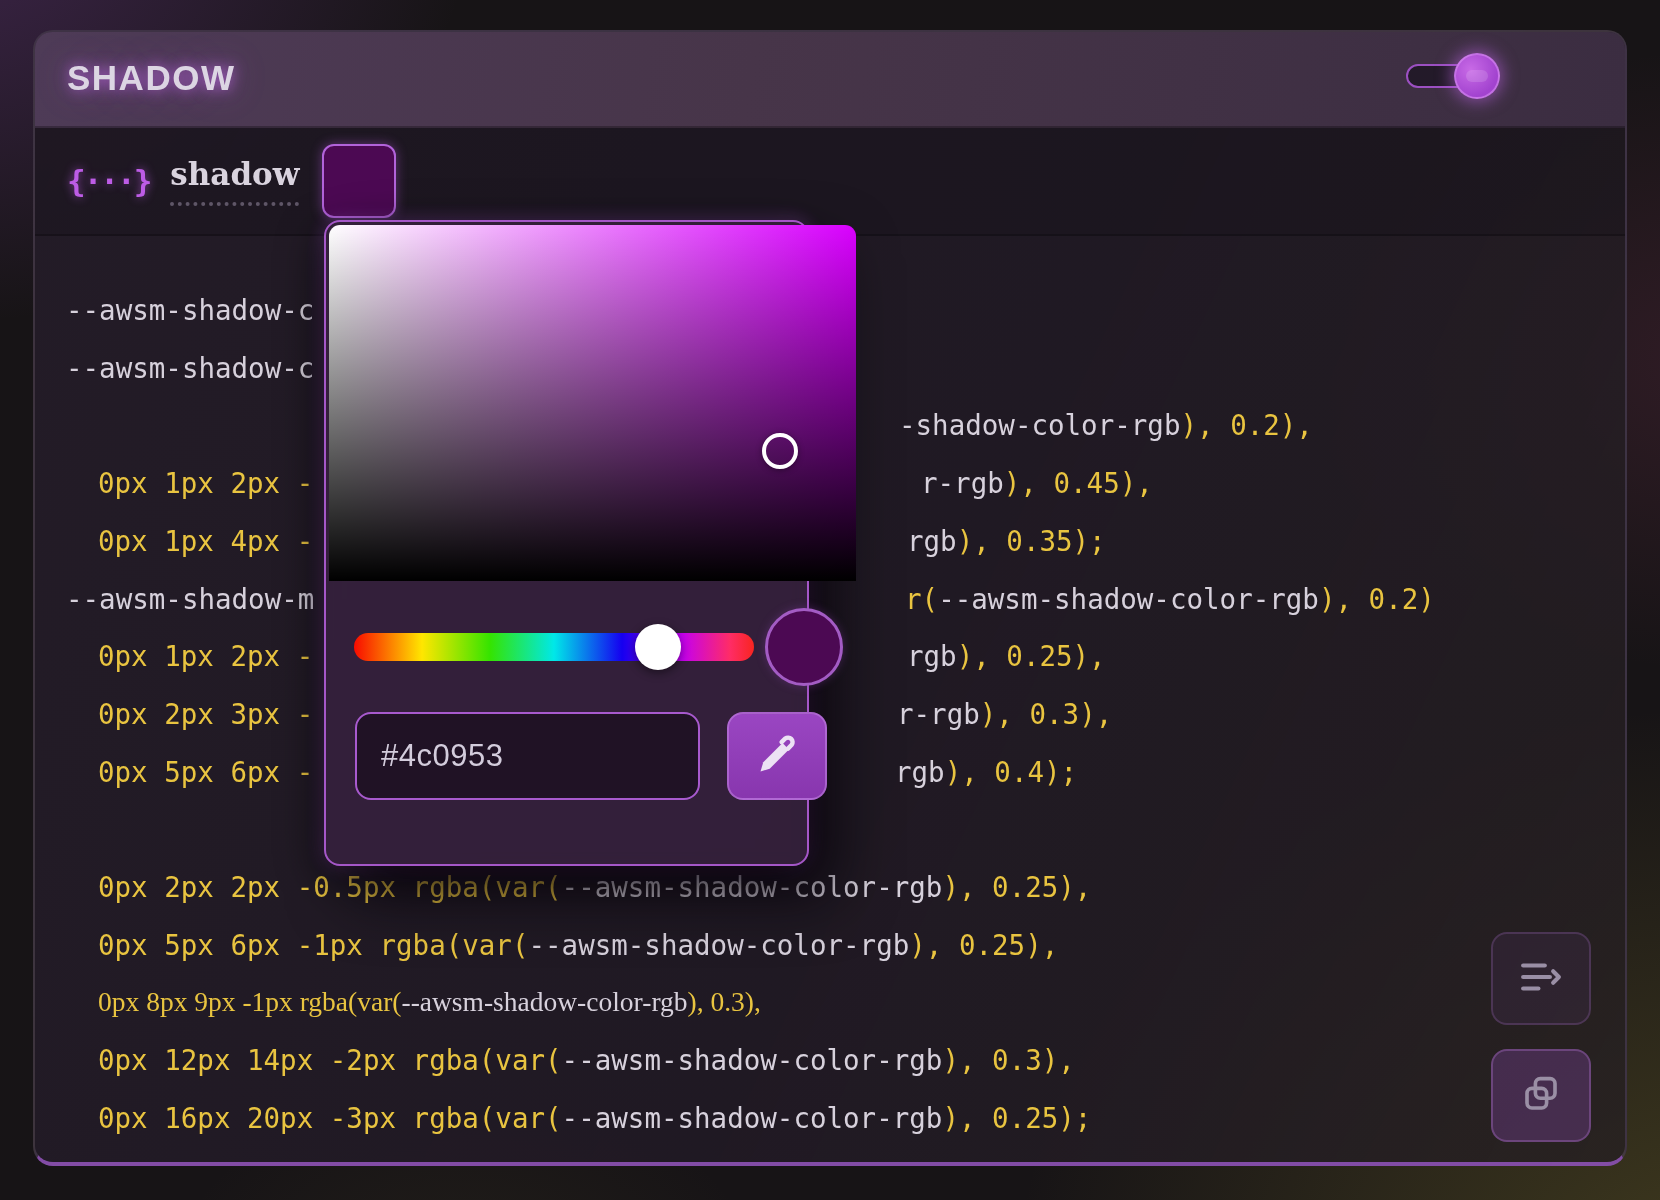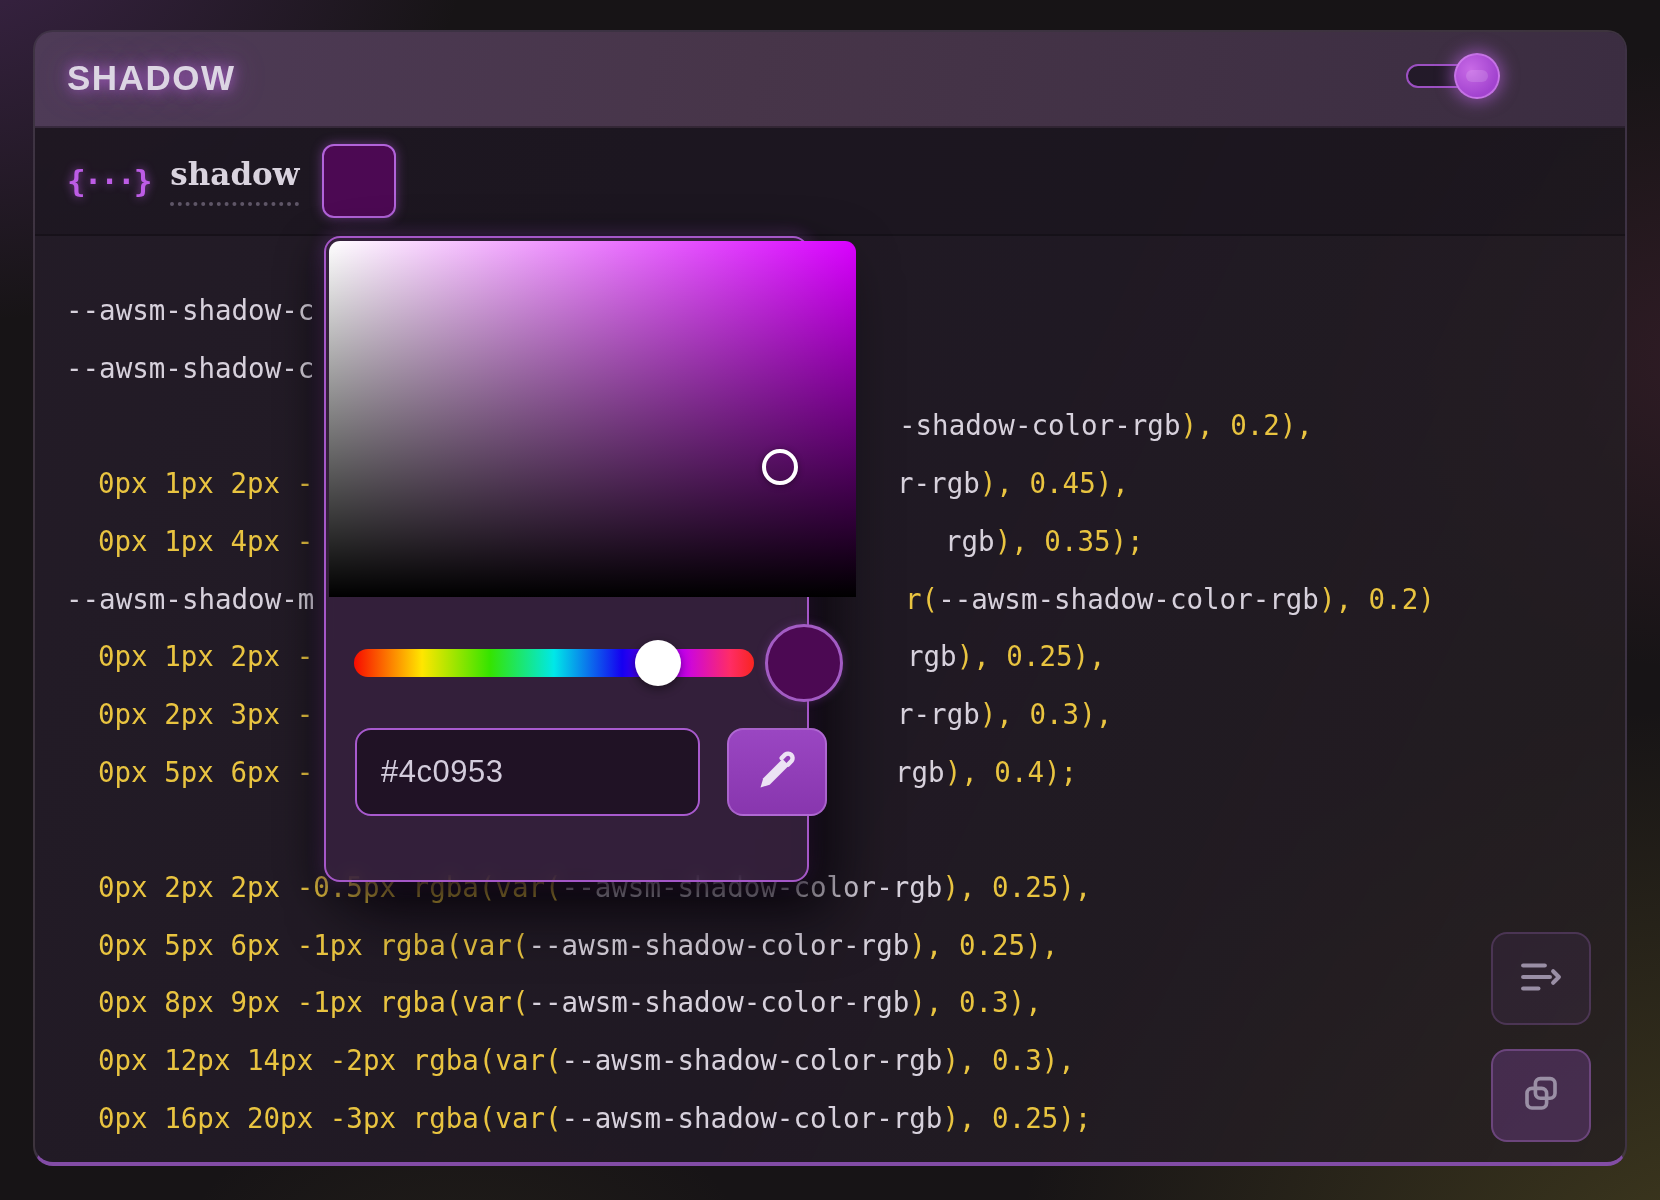--- a/index.html
+++ b/index.html
@@ -78,21 +78,20 @@
   .c-y{color:#e9c440;}
   .c-g{color:#d7d1dc;}
   
   .popup{
     position:absolute;left:289px;top:188px;width:485px;height:646px;z-index:5;
     border-radius:16px;border:2px solid #a557c8;box-sizing:border-box;
     background:rgba(56,33,64,.78);
     -webkit-backdrop-filter:blur(7px);backdrop-filter:blur(7px);
     box-shadow:26px 30px 60px rgba(5,2,8,.72), -8px 10px 40px rgba(5,2,8,.45),
                0 0 18px 2px rgba(170,90,210,.35);
-    margin-top:16px;
   }
   .sat-area{
     position:absolute;left:3px;top:3px;width:527px;height:356px;
     border-radius:11px 11px 0 0;cursor:crosshair;
     background:linear-gradient(to top,#000 0%,rgba(0,0,0,0) 100%),
                linear-gradient(to right,#fff 0%,hsl(291,100%,50%) 100%);
   }
   .sat-cursor{
     position:absolute;left:450px;top:226px;width:36px;height:36px;border-radius:50%;
     border:4px solid #fff;box-sizing:border-box;cursor:pointer;
@@ -149,30 +148,30 @@
     <div class="token-row">
       <span class="braces-icon">{···}</span>
       <span class="token-name">shadow</span>
     </div>
     <div class="swatch-button" id="swatch" style="background: rgb(76, 9, 83);"></div>
 
     <div class="code-layer" id="code-layer">
         <div class="code-line" style="top: 258px;"><span class="code-seg" style="left: 31px;"><span class="c-g">--awsm-shadow-c</span></span></div>
         <div class="code-line" style="top: 316px;"><span class="code-seg" style="left: 31px;"><span class="c-g">--awsm-shadow-c</span></span></div>
         <div class="code-line" style="top: 373px;"><span class="code-seg" style="left: 864px;"><span class="c-g">-shadow-color-rgb</span><span class="c-y">), 0.2),</span></span></div>
-        <div class="code-line" style="top: 431px;"><span class="code-seg" style="left: 63px;"><span class="c-y">0px 1px 2px -</span></span><span class="code-seg" style="left: 862px;"><span class="c-g">r-rgb</span><span class="c-y">), 0.45),</span></span></div>
-        <div class="code-line" style="top: 489px;"><span class="code-seg" style="left: 63px;"><span class="c-y">0px 1px 4px -</span></span><span class="code-seg" style="left: 872px; margin-left: 38px;"><span class="c-g">rgb</span><span class="c-y">), 0.35);</span></span></div>
+        <div class="code-line" style="top: 431px;"><span class="code-seg" style="left: 63px;"><span class="c-y">0px 1px 2px -</span></span><span class="code-seg" style="left: 886px;"><span class="c-g">r-rgb</span><span class="c-y">), 0.45),</span></span></div>
+        <div class="code-line" style="top: 489px;"><span class="code-seg" style="left: 63px;"><span class="c-y">0px 1px 4px -</span></span><span class="code-seg" style="left: 872px;"><span class="c-g">rgb</span><span class="c-y">), 0.35);</span></span></div>
         <div class="code-line" style="top: 547px;"><span class="code-seg" style="left: 31px;"><span class="c-g">--awsm-shadow-m</span></span><span class="code-seg" style="left: 870px;"><span class="c-y">r(</span><span class="c-g">--awsm-shadow-color-rgb</span><span class="c-y">), 0.2)</span></span></div>
         <div class="code-line" style="top: 604px;"><span class="code-seg" style="left: 63px;"><span class="c-y">0px 1px 2px -</span></span><span class="code-seg" style="left: 872px;"><span class="c-g">rgb</span><span class="c-y">), 0.25),</span></span></div>
         <div class="code-line" style="top: 662px;"><span class="code-seg" style="left: 63px;"><span class="c-y">0px 2px 3px -</span></span><span class="code-seg" style="left: 862px;"><span class="c-g">r-rgb</span><span class="c-y">), 0.3),</span></span></div>
         <div class="code-line" style="top: 720px;"><span class="code-seg" style="left: 63px;"><span class="c-y">0px 5px 6px -</span></span><span class="code-seg" style="left: 860px;"><span class="c-g">rgb</span><span class="c-y">), 0.4);</span></span></div>
         <div class="code-line" style="top: 777px;"></div>
         <div class="code-line" style="top: 835px;"><span class="code-seg" style="left: 63px;"><span class="c-y">0px 2px 2px -0.5px rgba(var(</span><span class="c-g">--awsm-shadow-color-rgb</span><span class="c-y">), 0.25),</span></span></div>
         <div class="code-line" style="top: 893px; padding-left: 28px;"><span class="code-seg" style="left: 63px;"><span class="c-y">0px 5px 6px -1px rgba(var(</span><span class="c-g">--awsm-shadow-color-rgb</span><span class="c-y">), 0.25),</span></span></div>
-        <div class="code-line" style="top: 950px;"><span class="code-seg" style="left: 63px;"><span class="c-y">0px 8px 9px -1px rgba(var(</span><span class="c-g">--awsm-shadow-color-rgb</span><span class="c-y">), 0.3),</span></span></div>
+        <div class="code-line" style="top: 950px;"><span class="code-seg" style="left: 63px; font-family: Liberation Serif, serif;"><span class="c-y">0px 8px 9px -1px rgba(var(</span><span class="c-g">--awsm-shadow-color-rgb</span><span class="c-y">), 0.3),</span></span></div>
         <div class="code-line" style="top: 1008px;"><span class="code-seg" style="left: 63px;"><span class="c-y">0px 12px 14px -2px rgba(var(</span><span class="c-g">--awsm-shadow-color-rgb</span><span class="c-y">), 0.3),</span></span></div>
         <div class="code-line" style="top: 1066px;"><span class="code-seg" style="left: 63px;"><span class="c-y">0px 16px 20px -3px rgba(var(</span><span class="c-g">--awsm-shadow-color-rgb</span><span class="c-y">), 0.25);</span></span></div>
       </div>
 
     <div class="popup">
       <div class="sat-area" id="sat-area" style="background: linear-gradient(to top, rgb(0, 0, 0) 0%, rgba(0, 0, 0, 0) 100%), linear-gradient(to right, rgb(255, 255, 255) 0%, rgb(217, 0, 255) 100%);">
         <div class="sat-cursor" id="sat-cursor" style="left: 433px; top: 208px;"></div>
       </div>
       <div class="hue-track" id="hue-track"></div>
       <div class="hue-thumb" id="hue-thumb" style="left: 309px;"></div>

